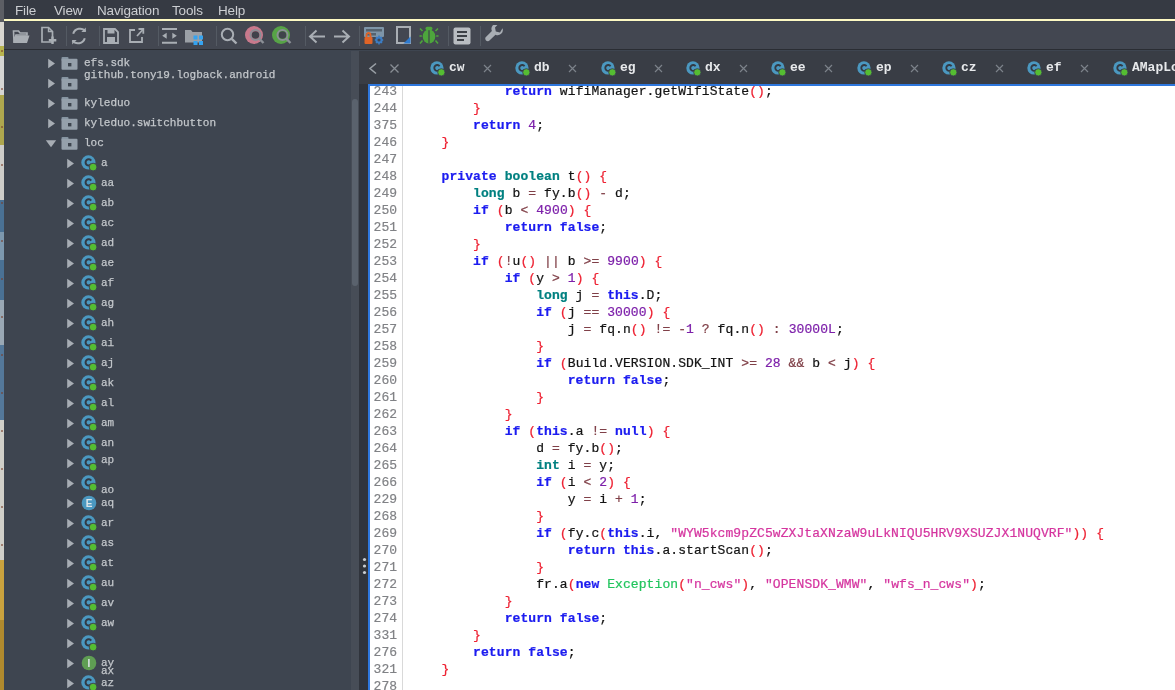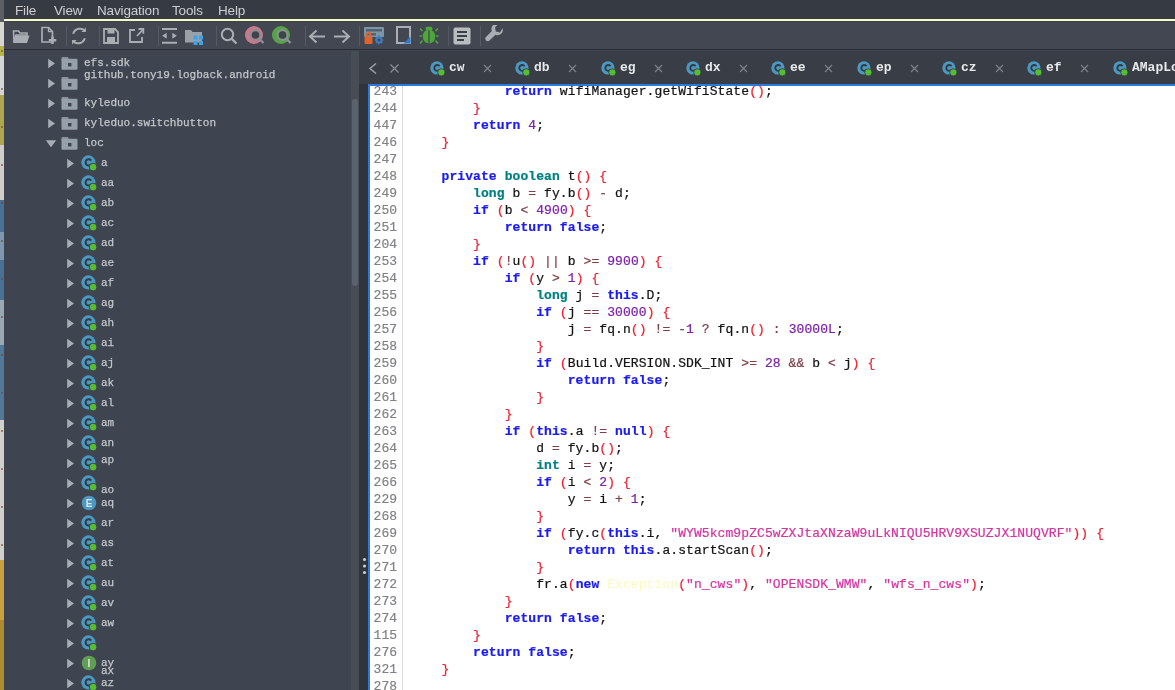--- a/index.html
+++ b/index.html
@@ -14,21 +14,21 @@
 #sbtrack {position:absolute;left:351px;top:51px;width:8px;height:639px;background:#474d57}
 #sbthumb {position:absolute;left:352px;top:99px;width:6px;height:187px;border-radius:3px;background:#5a626d}
 #splitter {position:absolute;left:359px;top:84px;width:11px;height:606px;background:#30343c}
 #editor {position:absolute;left:368px;top:84px;width:807px;height:606px;background:#fff;border-top:2px solid #2e77dd;border-left:2px solid #2e77dd}
 #gut {position:absolute;left:370px;top:83px;width:27px;height:604px;font-family:"Liberation Mono",monospace;font-size:13px;color:#7f8084;text-align:right;-webkit-text-stroke:0.2px #87888c}
 .gl {height:17px;line-height:17px}
 #gutsep {position:absolute;left:402px;top:86px;width:1px;height:604px;background:#d9d9d9}
 #code {position:absolute;left:410px;top:83px;width:765px;height:607px;font-family:"Liberation Mono",monospace;font-size:13px;color:#141414;white-space:pre;overflow:hidden;letter-spacing:0.085px;-webkit-text-stroke:0.22px}
 .cl {height:17px;line-height:17px}
 .k {color:#1c1cf0} .t {color:#008080} .n {color:#7d20aa} .s {color:#d5359f}
-.o {color:#804048} .p {color:#ee2233} .e {color:#fef9c3}
+.o {color:#804048} .p {color:#ee2233} .e {color:#22c55e}
 </style></head><body>
 <div class="ab" style="left:0;top:0;width:4px;height:690px;background:
 linear-gradient(180deg,
  #5c5e64 0px,#5c5e64 22px,
  #d8d6d0 22px,#d8d6d0 46px,
  #b8b44e 46px,#b8b44e 56px,
  #d5d5d3 56px,#d5d5d3 95px,
  #aea74e 95px,#aea74e 145px,
  #cecdc9 145px,#cecdc9 200px,
  #4a7194 200px,#4a7194 232px,
@@ -523,28 +523,28 @@
 <div id="splitter"></div>
 <svg class="ab" style="left:362px;top:557px" width="5" height="18" viewBox="0 0 5 18">
     <circle cx="2.5" cy="2.5" r="1.6" fill="#c9cdd1"></circle>
     <circle cx="2.5" cy="9" r="1.6" fill="#c9cdd1"></circle>
     <circle cx="2.5" cy="15.5" r="1.6" fill="#c9cdd1"></circle>
   </svg>
 <div id="editor"></div>
 <div id="gut">
     <div class="gl">243</div>
     <div class="gl">244</div>
-    <div class="gl">447</div>
+    <div class="gl">375</div>
     <div class="gl">246</div>
     <div class="gl">247</div>
     <div class="gl">248</div>
     <div class="gl">249</div>
     <div class="gl">250</div>
     <div class="gl">251</div>
-    <div class="gl">204</div>
+    <div class="gl">252</div>
     <div class="gl">253</div>
     <div class="gl">254</div>
     <div class="gl">255</div>
     <div class="gl">256</div>
     <div class="gl">257</div>
     <div class="gl">258</div>
     <div class="gl">259</div>
     <div class="gl">260</div>
     <div class="gl">261</div>
     <div class="gl">262</div>
@@ -553,18 +553,18 @@
     <div class="gl">265</div>
     <div class="gl">266</div>
     <div class="gl">229</div>
     <div class="gl">268</div>
     <div class="gl">269</div>
     <div class="gl">270</div>
     <div class="gl">271</div>
     <div class="gl">272</div>
     <div class="gl">273</div>
     <div class="gl">274</div>
-    <div class="gl">115</div>
+    <div class="gl">331</div>
     <div class="gl">276</div>
     <div class="gl">321</div>
     <div class="gl">278</div>
   </div>
 <div id="gutsep"></div>
 <div id="code"><div class="cl">            <b class="k">return</b> wifiManager.getWifiState<span class="p">()</span>;</div><div class="cl">        <span class="p">}</span></div><div class="cl">        <b class="k">return</b> <span class="n">4</span>;</div><div class="cl">    <span class="p">}</span></div><div class="cl">&nbsp;</div><div class="cl">    <b class="k">private</b> <b class="t">boolean</b> t<span class="p">()</span> <span class="p">{</span></div><div class="cl">        <b class="t">long</b> b <span class="o">=</span> fy.b<span class="p">()</span> <span class="o">-</span> d;</div><div class="cl">        <b class="k">if</b> <span class="p">(</span>b <span class="o">&lt;</span> <span class="n">4900</span><span class="p">)</span> <span class="p">{</span></div><div class="cl">            <b class="k">return</b> <b class="k">false</b>;</div><div class="cl">        <span class="p">}</span></div><div class="cl">        <b class="k">if</b> <span class="p">(</span><span class="o">!</span>u<span class="p">()</span> <span class="o">||</span> b <span class="o">&gt;=</span> <span class="n">9900</span><span class="p">)</span> <span class="p">{</span></div><div class="cl">            <b class="k">if</b> <span class="p">(</span>y <span class="o">&gt;</span> <span class="n">1</span><span class="p">)</span> <span class="p">{</span></div><div class="cl">                <b class="t">long</b> j <span class="o">=</span> <b class="k">this</b>.D;</div><div class="cl">                <b class="k">if</b> <span class="p">(</span>j <span class="o">==</span> <span class="n">30000</span><span class="p">)</span> <span class="p">{</span></div><div class="cl">                    j <span class="o">=</span> fq.n<span class="p">()</span> <span class="o">!=</span> <span class="o">-</span><span class="n">1</span> <span class="o">?</span> fq.n<span class="p">()</span> <span class="o">:</span> <span class="n">30000L</span>;</div><div class="cl">                <span class="p">}</span></div><div class="cl">                <b class="k">if</b> <span class="p">(</span>Build.VERSION.SDK_INT <span class="o">&gt;=</span> <span class="n">28</span> <span class="o">&amp;&amp;</span> b <span class="o">&lt;</span> j<span class="p">)</span> <span class="p">{</span></div><div class="cl">                    <b class="k">return</b> <b class="k">false</b>;</div><div class="cl">                <span class="p">}</span></div><div class="cl">            <span class="p">}</span></div><div class="cl">            <b class="k">if</b> <span class="p">(</span><b class="k">this</b>.a <span class="o">!=</span> <b class="k">null</b><span class="p">)</span> <span class="p">{</span></div><div class="cl">                d <span class="o">=</span> fy.b<span class="p">()</span>;</div><div class="cl">                <b class="t">int</b> i <span class="o">=</span> y;</div><div class="cl">                <b class="k">if</b> <span class="p">(</span>i <span class="o">&lt;</span> <span class="n">2</span><span class="p">)</span> <span class="p">{</span></div><div class="cl">                    y <span class="o">=</span> i <span class="o">+</span> <span class="n">1</span>;</div><div class="cl">                <span class="p">}</span></div><div class="cl">                <b class="k">if</b> <span class="p">(</span>fy.c<span class="p">(</span><b class="k">this</b>.i, <span class="s">"WYW5kcm9pZC5wZXJtaXNzaW9uLkNIQU5HRV9XSUZJX1NUQVRF"</span><span class="p">))</span> <span class="p">{</span></div><div class="cl">                    <b class="k">return</b> <b class="k">this</b>.a.startScan<span class="p">()</span>;</div><div class="cl">                <span class="p">}</span></div><div class="cl">                fr.a<span class="p">(</span><b class="k">new</b> <span class="e">Exception</span><span class="p">(</span><span class="s">"n_cws"</span><span class="p">)</span>, <span class="s">"OPENSDK_WMW"</span>, <span class="s">"wfs_n_cws"</span><span class="p">)</span>;</div><div class="cl">            <span class="p">}</span></div><div class="cl">            <b class="k">return</b> <b class="k">false</b>;</div><div class="cl">        <span class="p">}</span></div><div class="cl">        <b class="k">return</b> <b class="k">false</b>;</div><div class="cl">    <span class="p">}</span></div><div class="cl">&nbsp;</div></div>
 </body></html>

